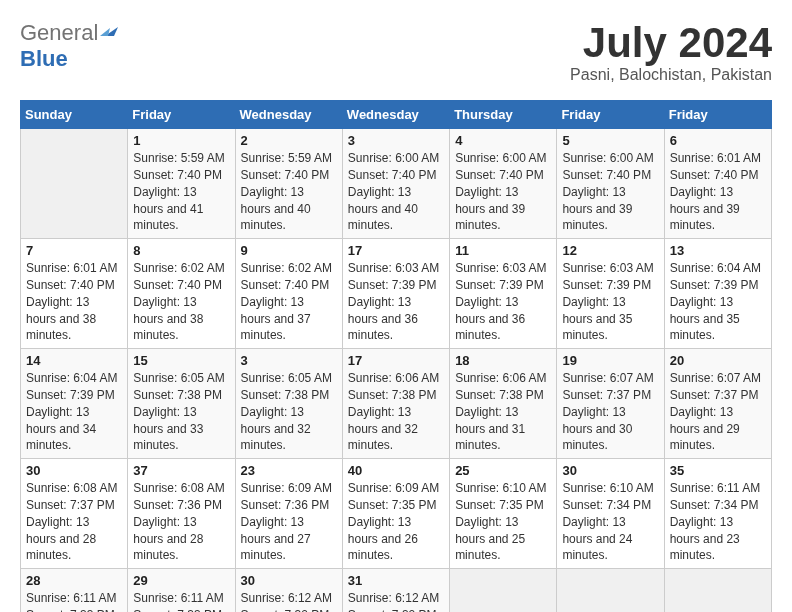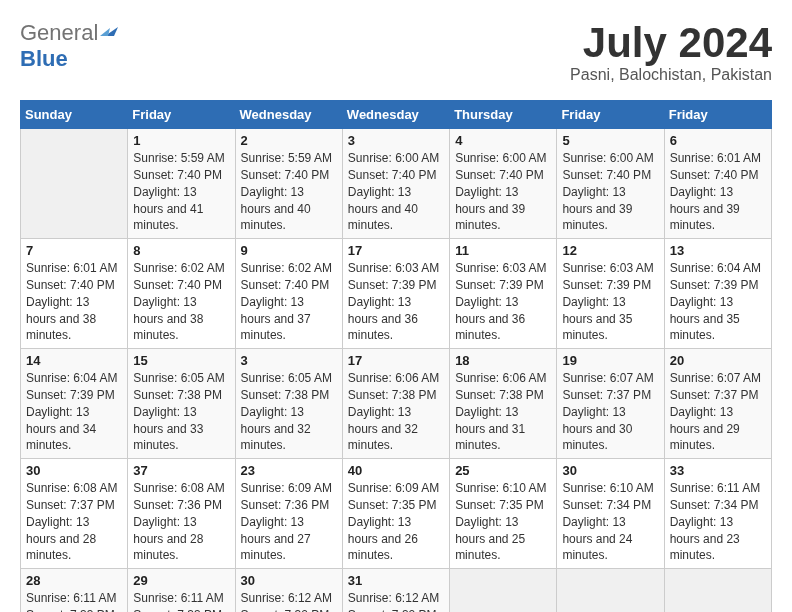--- a/index.html
+++ b/index.html
@@ -223,21 +223,21 @@
         </td>
         <td>
           <span class="day-num">25</span>
           <div class="day-info">Sunrise: 6:10 AM<br>Sunset: 7:35 PM<br>Daylight: 13 hours and 25 minutes.</div>
         </td>
         <td>
           <span class="day-num">30</span>
           <div class="day-info">Sunrise: 6:10 AM<br>Sunset: 7:34 PM<br>Daylight: 13 hours and 24 minutes.</div>
         </td>
         <td>
-          <span class="day-num">33</span>
+          <span class="day-num">35</span>
           <div class="day-info">Sunrise: 6:11 AM<br>Sunset: 7:34 PM<br>Daylight: 13 hours and 23 minutes.</div>
         </td>
       </tr>
       <tr>
         <td>
           <span class="day-num">28</span>
           <div class="day-info">Sunrise: 6:11 AM<br>Sunset: 7:33 PM<br>Daylight: 13 hours and 22 minutes.</div>
         </td>
         <td>
           <span class="day-num">29</span>

